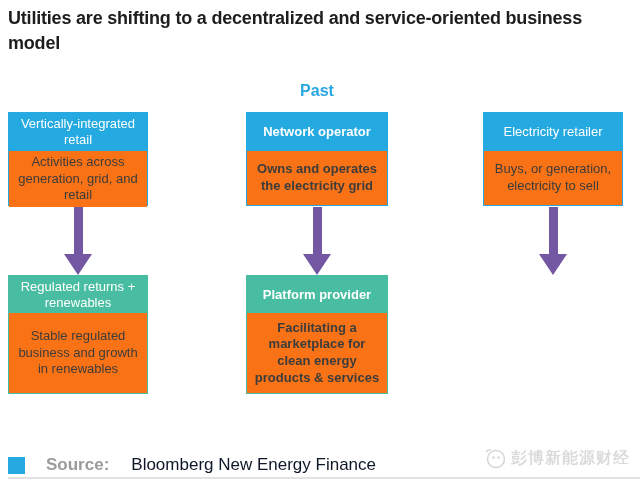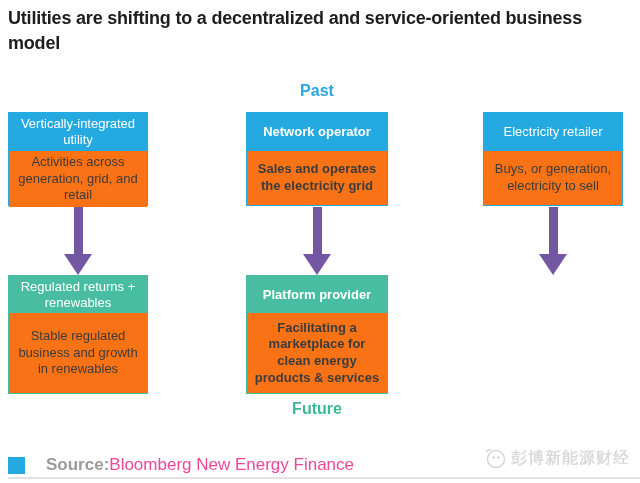--- a/index.html
+++ b/index.html
@@ -39,57 +39,57 @@
 
   .arrow{position:absolute;top:207px;left:0;right:0;height:68px;
          display:flex;flex-direction:column;align-items:center;}
   .arrow-shaft{width:9px;flex:1;background:var(--purple);}
   .arrow-head{width:0;height:0;border-left:14px solid transparent;border-right:14px solid transparent;
               border-top:21px solid var(--purple);}
 
   .source-row{position:absolute;left:8px;top:455px;display:flex;align-items:center;}
   .source-square{width:17px;height:17px;background:var(--blue);}
   .source-label{font-weight:bold;color:#9b9b9b;font-size:17px;margin-left:21px;}
-  .source-text{color:#ec4899;font-size:17px;margin-left:0;}
+  .source-text{color:#0f172a;font-size:17px;margin-left:22px;}
 
   .watermark{position:absolute;right:10px;top:446px;display:flex;align-items:center;color:#dcdcdc;}
   .watermark-logo{width:24px;height:24px;margin-right:4px;}
   .watermark-text{font-size:16px;letter-spacing:1px;color:#dadada;
                   text-shadow:0 0 1px #c9c9c9;}
 
   .bottom-divider{position:absolute;left:8px;right:0;top:477px;height:2px;background:#e2e2e2;}
 </style>
 </head>
 <body>
 
 <div class="canvas">
 
   <div class="title">Utilities are shifting to a decentralized and service-oriented business model</div>
 
   <div class="phase-label past-label">Past</div>
 
   <div class="col col1">
     <div class="box past">
-      <div class="box-header">Vertically-integrated utility</div>
+      <div class="box-header">Vertically-integrated retail</div>
       <div class="box-body">Activities across generation, grid, and retail</div>
     </div>
     <div class="arrow">
       <div class="arrow-shaft"></div>
       <div class="arrow-head"></div>
     </div>
     <div class="box future">
       <div class="box-header">Regulated returns + renewables</div>
       <div class="box-body">Stable regulated business and growth in renewables</div>
     </div>
   </div>
 
   <div class="col col2">
     <div class="box past">
       <div class="box-header">Network operator</div>
-      <div class="box-body">Sales and operates the electricity grid</div>
+      <div class="box-body">Owns and operates the electricity grid</div>
     </div>
     <div class="arrow">
       <div class="arrow-shaft"></div>
       <div class="arrow-head"></div>
     </div>
     <div class="box future">
       <div class="box-header">Platform provider</div>
       <div class="box-body">Facilitating a marketplace for clean energy products &amp; services</div>
     </div>
   </div>
@@ -98,21 +98,20 @@
     <div class="box past">
       <div class="box-header">Electricity retailer</div>
       <div class="box-body">Buys, or generation, electricity to sell</div>
     </div>
     <div class="arrow">
       <div class="arrow-shaft"></div>
       <div class="arrow-head"></div>
     </div>
   </div>
 
-  <div class="phase-label future-label">Future</div>
 
   <div class="source-row">
     <div class="source-square"></div>
     <span class="source-label">Source:</span>
     <span class="source-text">Bloomberg New Energy Finance</span>
   </div>
 
   <div class="watermark">
     <svg class="watermark-logo" viewBox="0 0 24 24">
       <circle cx="13" cy="13" r="8.5" fill="none" stroke="#d6d6d6" stroke-width="1.5"></circle>

